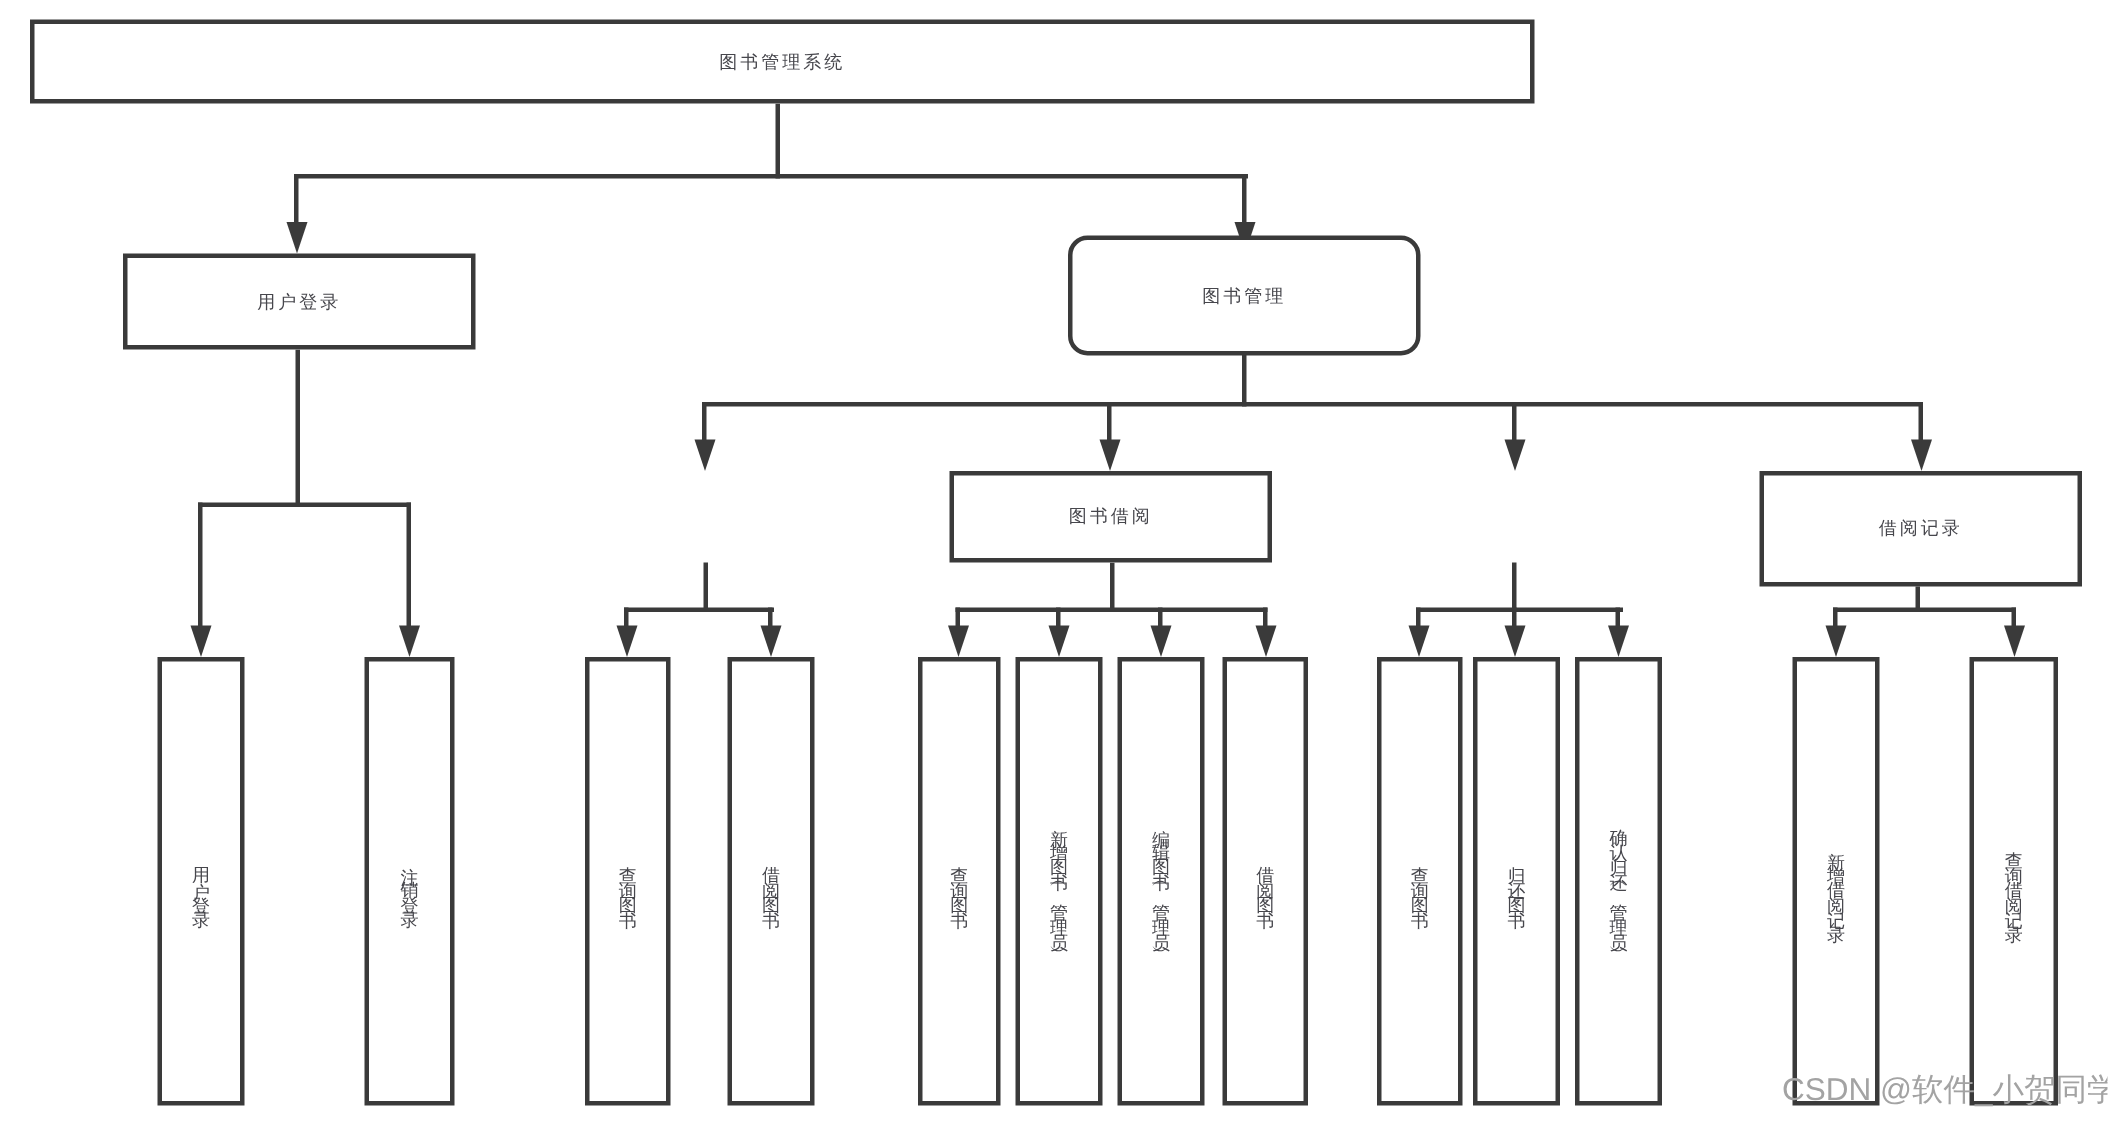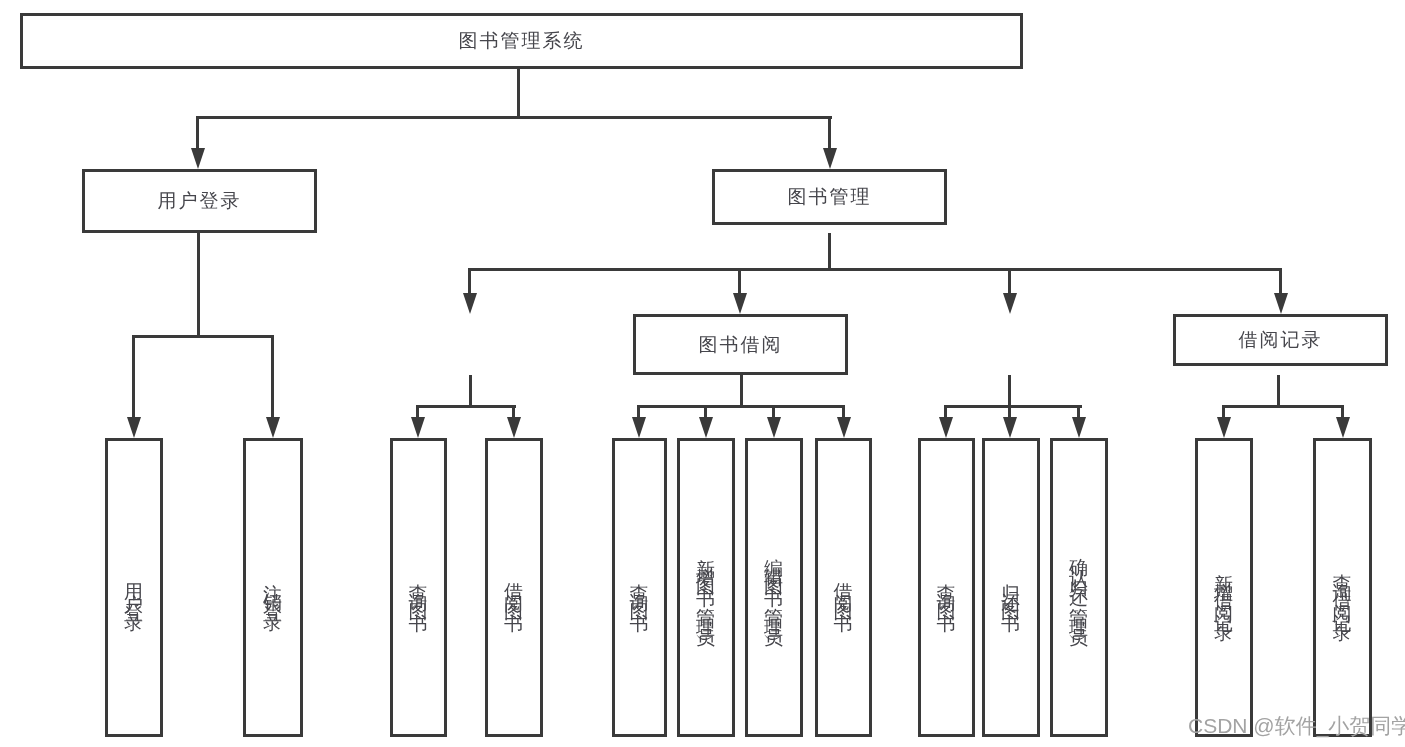--- a/index.html
+++ b/index.html
@@ -6,21 +6,21 @@
   body{
     width:1405px;height:747px;position:relative;overflow:hidden;
     background:#ffffff;
     font-family:"Liberation Sans","DejaVu Sans",sans-serif;
   }
   #canvas{position:absolute;inset:0;width:1405px;height:747px;}
   .node{
     position:absolute;box-sizing:border-box;
     border:3px solid #3a3a3a;background:#ffffff;
     display:flex;align-items:center;justify-content:center;
-    color:#46464c;font-size:19px;z-index:2;
+    color:#46464c;font-size:12px;z-index:2;
   }
   .node .lbl{white-space:nowrap;letter-spacing:2px;}
   .node.v .lbl{
     writing-mode:vertical-rl;text-orientation:mixed;
     letter-spacing:10px;line-height:1;white-space:normal;
   }
   .line{position:absolute;background:#3a3a3a;z-index:1;}
   .arrow{
     position:absolute;width:0;height:0;z-index:1;
     border-left:7px solid transparent;border-right:7px solid transparent;
@@ -95,28 +95,28 @@
   <div class="line" style="left:1341px;top:405px;width:3px;height:14px;"></div>
   <div class="arrow" style="left:1336px;top:417px;"></div>
 
   <div class="node" style="left:20px;top:13px;width:1003px;height:56px;">
     <span class="lbl">图书管理系统</span>
   </div>
 
   <div class="node" style="left:82px;top:169px;width:235px;height:64px;">
     <span class="lbl">用户登录</span>
   </div>
-  <div class="node" style="left:712px;top:169px;width:235px;height:56px;">
+  <div class="node" style="left:712px;top:157px;width:235px;height:80px;border-radius:13px;">
     <span class="lbl">图书管理</span>
   </div>
 
   <div class="node" style="left:633px;top:314px;width:215px;height:61px;">
     <span class="lbl">图书借阅</span>
   </div>
-  <div class="node" style="left:1173px;top:314px;width:215px;height:52px;">
+  <div class="node" style="left:1173px;top:314px;width:215px;height:77px;">
     <span class="lbl">借阅记录</span>
   </div>
 
   <div class="node v" style="left:105px;top:438px;width:58px;height:299px;">
     <span class="lbl">用户登录</span>
   </div>
   <div class="node v" style="left:243px;top:438px;width:60px;height:299px;">
     <span class="lbl">注销登录</span>
   </div>
 

